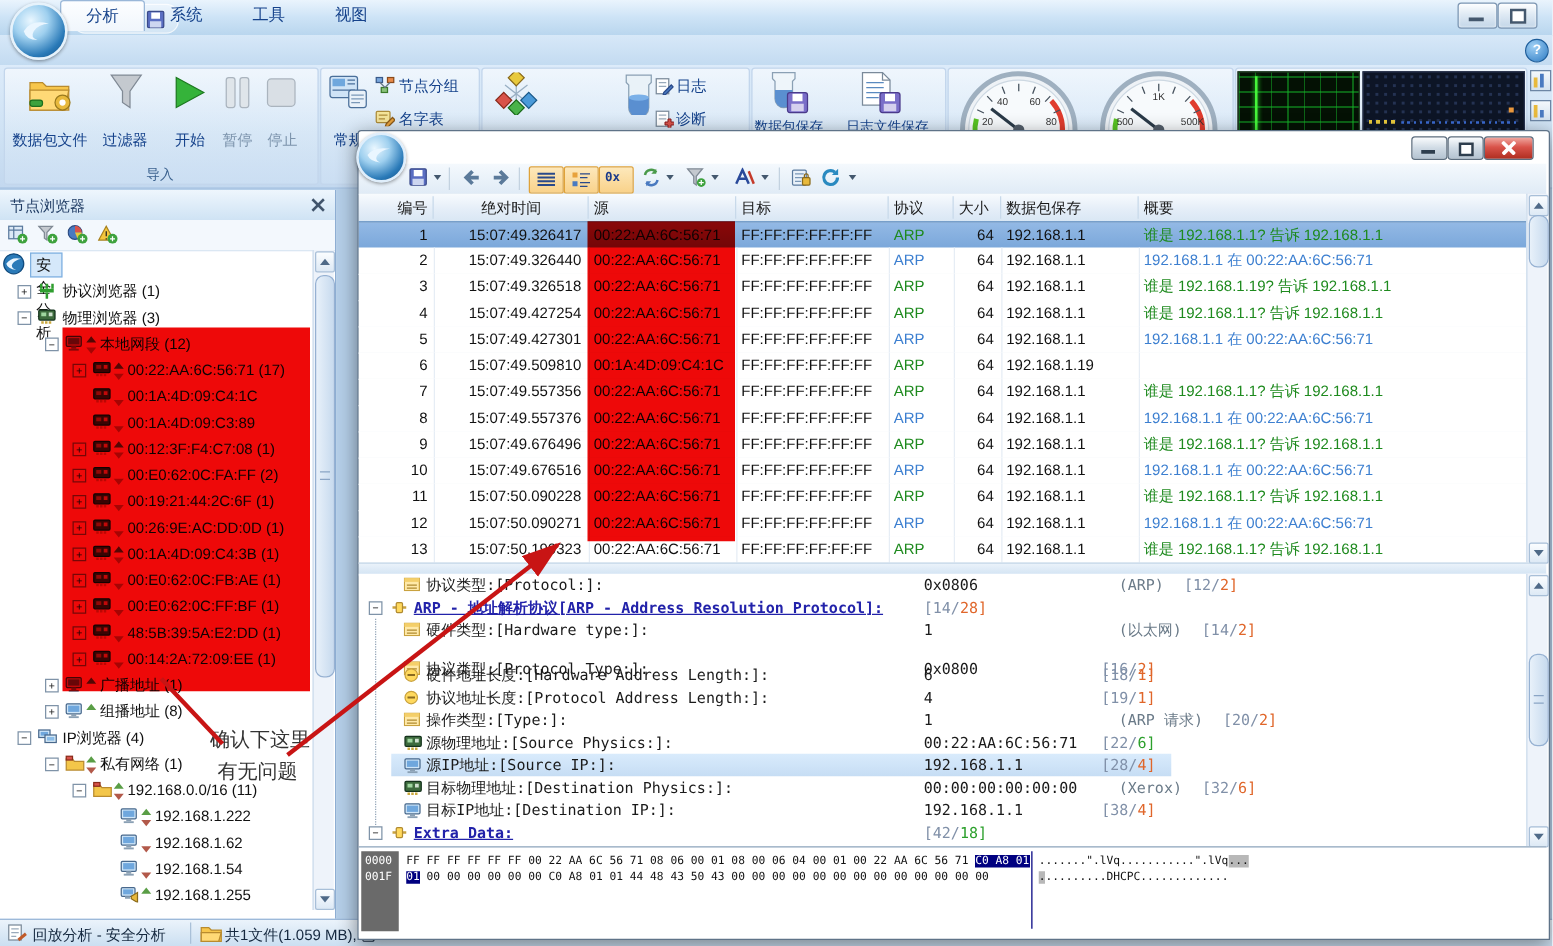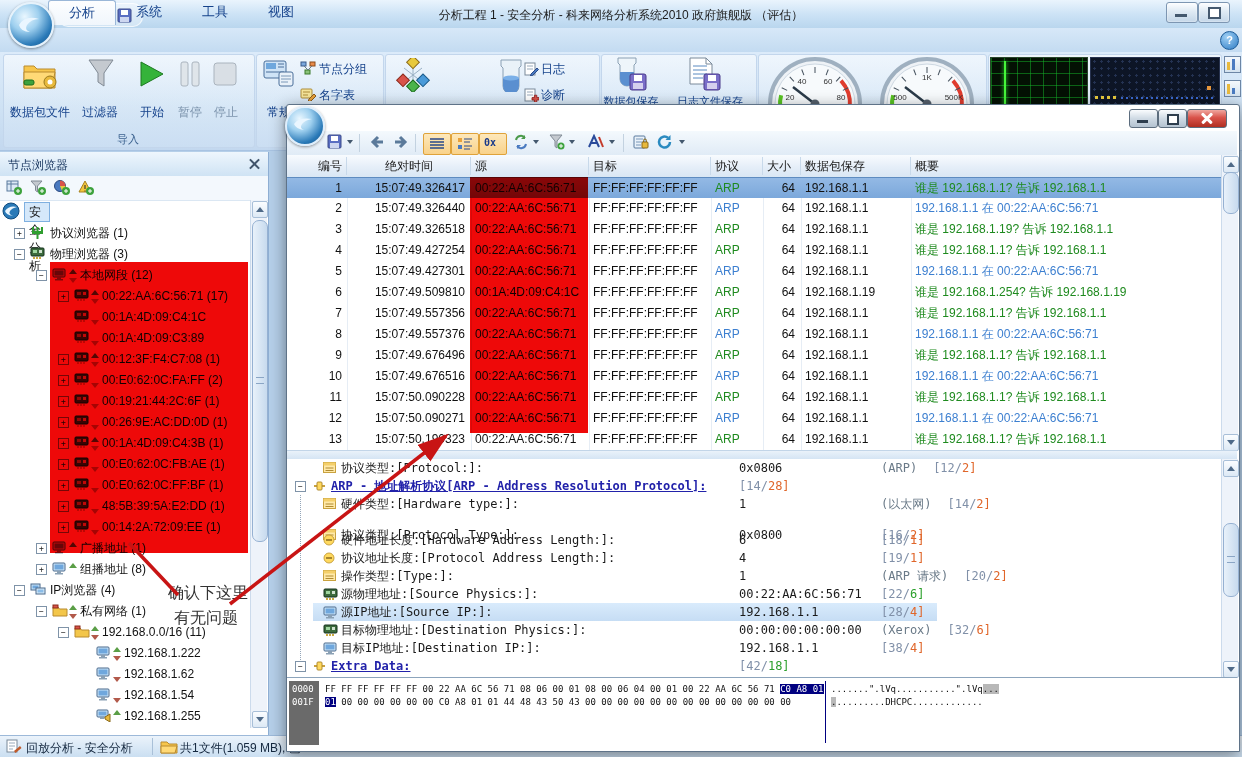--- a/index.html
+++ b/index.html
@@ -147,21 +147,21 @@
     font-family:"DejaVu Sans Mono","Liberation Mono",monospace;font-size:12px;}
   .drow{position:absolute;left:0;width:930px;height:18px;line-height:18px;white-space:nowrap;}
   .drow .band{position:absolute;left:26px;top:0;width:624px;height:18px;background:linear-gradient(#d9ebfc,#c6ddf4);}
   .drow .exp{position:absolute;left:8px;top:4px;width:9px;height:9px;border:1px solid #7f93a8;background:#fff;
     font:8px/9px "DejaVu Sans Mono",monospace;text-align:center;color:#222;}
   .drow .dico{position:absolute;top:3px;}
   .drow .dl{position:absolute;top:0;color:#1a1a1a;}
   .drow .dl.hdr{color:#2222aa;font-weight:bold;text-decoration:underline;}
   .drow .dv{position:absolute;left:452px;top:0;color:#1a1a1a;}
   .drow .dxwrap{position:absolute;left:594px;top:0;}
-  .dx{color:#6a7a88;margin-right:16px;}
+  .dx{color:#6a7a88;margin-right:16px;margin-left:14px;}
   .bo{color:#8090a8;}
   .bl-o{color:#e0662a;}
   .bl-g{color:#2ca02c;}
   .d-guide{position:absolute;left:13px;border-left:1px dotted #93a5b8;}
   .d-scroll{position:absolute;left:934px;top:354px;width:16px;height:218px;background:#eef3fa;border-left:1px solid #ccdbec;}
 
   
   .hexpane{position:absolute;left:0;top:572px;width:950px;height:72px;background:#fff;border-top:1px solid #8ca4bc;
     font-family:"DejaVu Sans Mono","Liberation Mono",monospace;font-size:9px;}
   .hgut{position:absolute;left:2px;top:3px;width:30px;height:64px;background:#6a6a6a;}
@@ -202,21 +202,20 @@
         </svg>
       </span>
     <span>
         <svg width="15" height="15">
           <rect x="1" y="1" width="13" height="13" rx="1" fill="#5a6ec2" stroke="#3a4a8a"></rect>
           <rect x="4" y="2" width="7" height="5" fill="#fff"></rect>
           <rect x="3" y="9" width="9" height="5" fill="#cdd6f0"></rect>
         </svg>
       </span>
   </div>
-  <div class="abs wtitle">分析工程 1 - 安全分析 - 科来网络分析系统2010 政府旗舰版 （评估）</div>
   <div class="abs winbtn" style="left:1166px;">
       <i class="g-min"></i>
     </div>
   <div class="abs winbtn" style="left:1198px;">
       <i class="g-res"></i>
     </div>
 
   <div class="abs tabrow"></div>
   <div id="tabs">
       <div class="tab active">分析</div>
@@ -1046,21 +1045,20 @@
           <span class="pc c7" style="color:#3c7fd0">192.168.1.1 在 00:22:AA:6C:56:71</span>
         </div>
         <div class="prow" style="top: 177px;">
           <span class="pc c0">6</span>
           <span class="pc c1">15:07:49.509810</span>
           <span class="pc c2">00:1A:4D:09:C4:1C</span>
           <span class="pc c3">FF:FF:FF:FF:FF:FF</span>
           <span class="pc c4" style="color:#1e8a1e">ARP</span>
           <span class="pc c5">64</span>
           <span class="pc c6">192.168.1.19</span>
-          <span class="pc c7" style="color:#1e8a1e">谁是 192.168.1.254? 告诉 192.168.1.19</span>
         </div>
         <div class="prow" style="top: 198px;">
           <span class="pc c0">7</span>
           <span class="pc c1">15:07:49.557356</span>
           <span class="pc c2">00:22:AA:6C:56:71</span>
           <span class="pc c3">FF:FF:FF:FF:FF:FF</span>
           <span class="pc c4" style="color:#1e8a1e">ARP</span>
           <span class="pc c5">64</span>
           <span class="pc c6">192.168.1.1</span>
           <span class="pc c7" style="color:#1e8a1e">谁是 192.168.1.1? 告诉 192.168.1.1</span>

